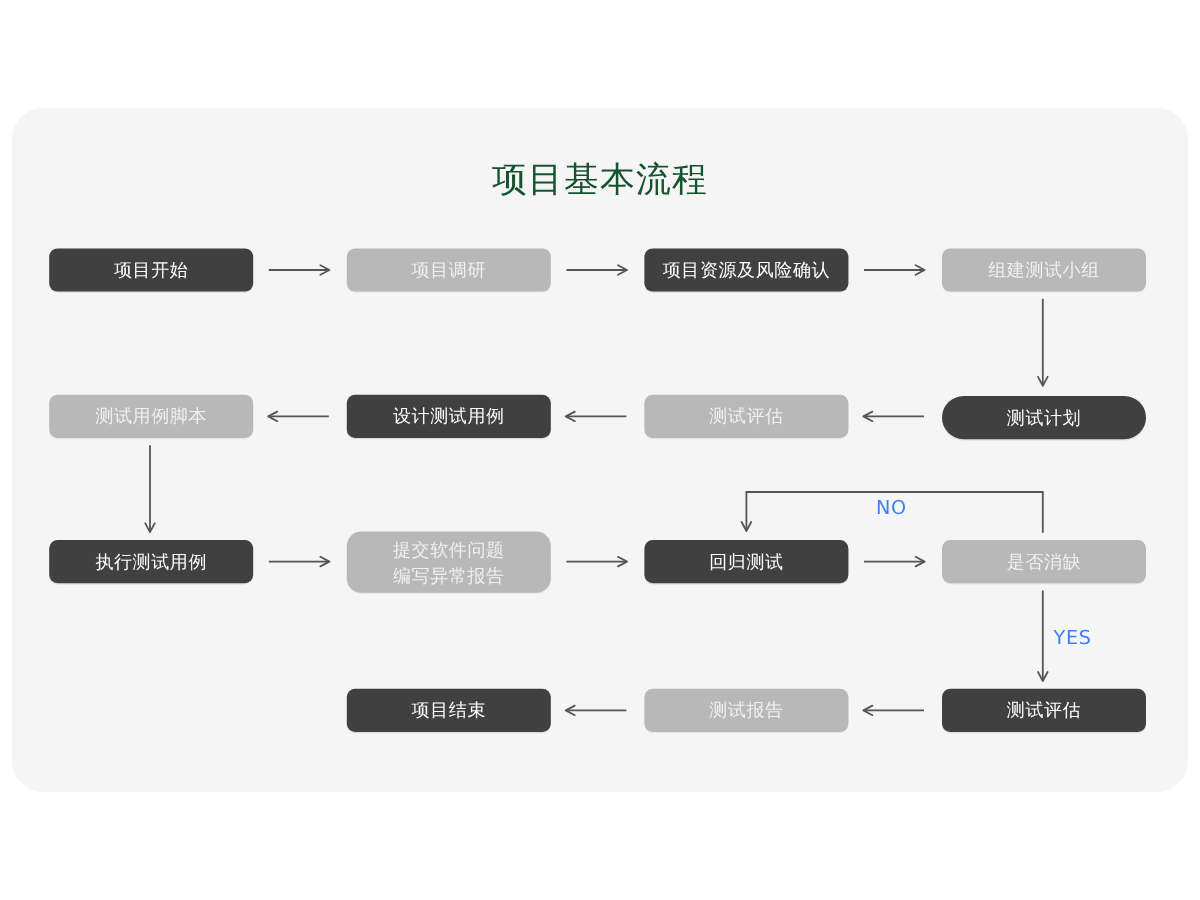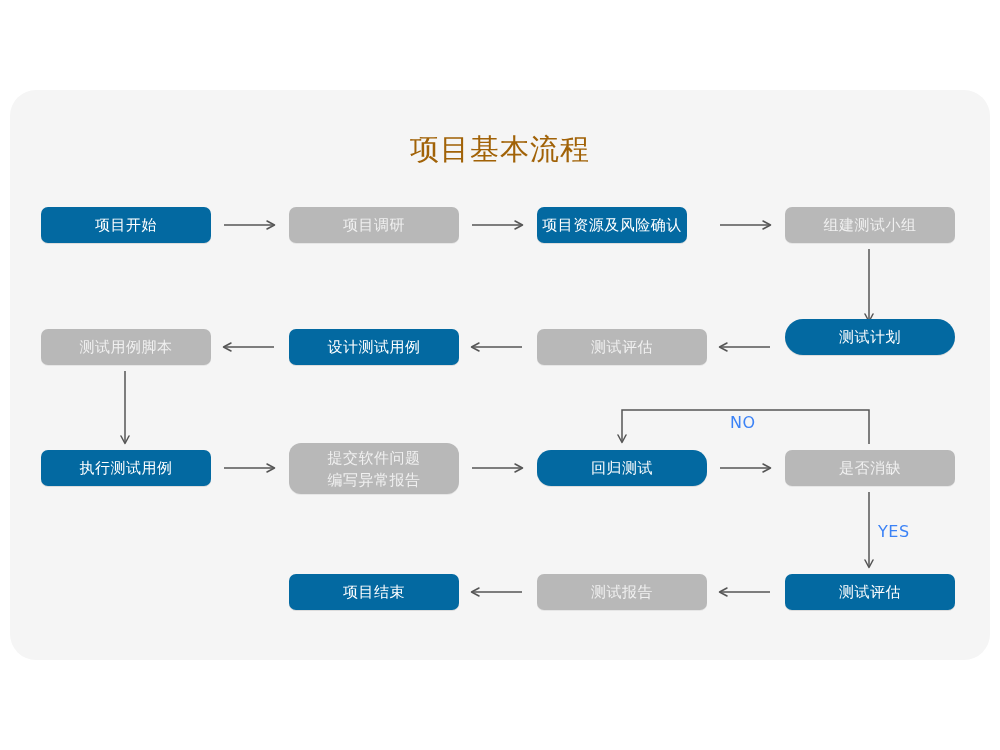--- a/index.html
+++ b/index.html
@@ -30,21 +30,21 @@
     border-radius: 26px;
   }
 
   .title {
     position: absolute;
     left: 0;
     top: 130px;
     width: 1000px;
     text-align: center;
     font-size: 29px;
-    color: #a16207;
+    color: #14532d;
     letter-spacing: 1px;
     font-family: "DejaVu Sans", "Liberation Sans", sans-serif;
   }
 
   
   .node {
     position: absolute;
     box-sizing: border-box;
     border-radius: 7px;
     display: flex;
@@ -52,21 +52,21 @@
     justify-content: center;
     text-align: center;
     font-size: 15px;
     line-height: 22px;
     letter-spacing: 0.5px;
     color: #ffffff;
     white-space: pre-line;
     user-select: none;
   }
   .node.purple {
-    background: #0369a1;
+    background: #404040;
     box-shadow: 0 1px 0 rgba(0,0,0,0.10);
   }
   .node.gray {
     background: #b8b8b8;
     color: #f0f0f0;
     box-shadow: 0 1px 0 rgba(0,0,0,0.06);
   }
 
   
   #wires {
@@ -127,31 +127,31 @@
       <line x1="770" y1="592" x2="720" y2="592"></line>
       <line x1="522" y1="592" x2="472" y2="592"></line>
     </g>
   </svg>
 
   <div class="edge-label" style="left:730px; top:413px;">NO</div>
   <div class="edge-label" style="left:878px; top:522px;">YES</div>
 
   <div class="node purple" style="left:41px;  top:207px; width:170px; height:36px;">项目开始</div>
   <div class="node gray" style="left:289px; top:207px; width:170px; height:36px;">项目调研</div>
-  <div class="node purple" style="left:537px; top:207px; width:150px; height:36px;">项目资源及风险确认</div>
+  <div class="node purple" style="left:537px; top:207px; width:170px; height:36px;">项目资源及风险确认</div>
   <div class="node gray" style="left:785px; top:207px; width:170px; height:36px;">组建测试小组</div>
 
-  <div class="node purple" style="left:785px; top:319px; width:170px; height:36px;border-radius:18px;">测试计划</div>
+  <div class="node purple" style="left:785px; top:330px; width:170px; height:36px;border-radius:18px;">测试计划</div>
   <div class="node gray" style="left:537px; top:329px; width:170px; height:36px;">测试评估</div>
   <div class="node purple" style="left:289px; top:329px; width:170px; height:36px;">设计测试用例</div>
   <div class="node gray" style="left:41px;  top:329px; width:170px; height:36px;">测试用例脚本</div>
 
   <div class="node purple" style="left:41px;  top:450px; width:170px; height:36px;">执行测试用例</div>
   <div class="node gray" style="left:289px; top:443px; width:170px; height:51px;border-radius:12px;">提交软件问题
 编写异常报告</div>
-  <div class="node purple" style="left:537px; top:450px; width:170px; height:36px;border-radius:14px;">回归测试</div>
+  <div class="node purple" style="left:537px; top:450px; width:170px; height:36px;">回归测试</div>
   <div class="node gray" style="left:785px; top:450px; width:170px; height:36px;">是否消缺</div>
 
   <div class="node purple" style="left:785px; top:574px; width:170px; height:36px;">测试评估</div>
   <div class="node gray" style="left:537px; top:574px; width:170px; height:36px;">测试报告</div>
   <div class="node purple" style="left:289px; top:574px; width:170px; height:36px;">项目结束</div>
 
 </div>
 
 </body></html>

